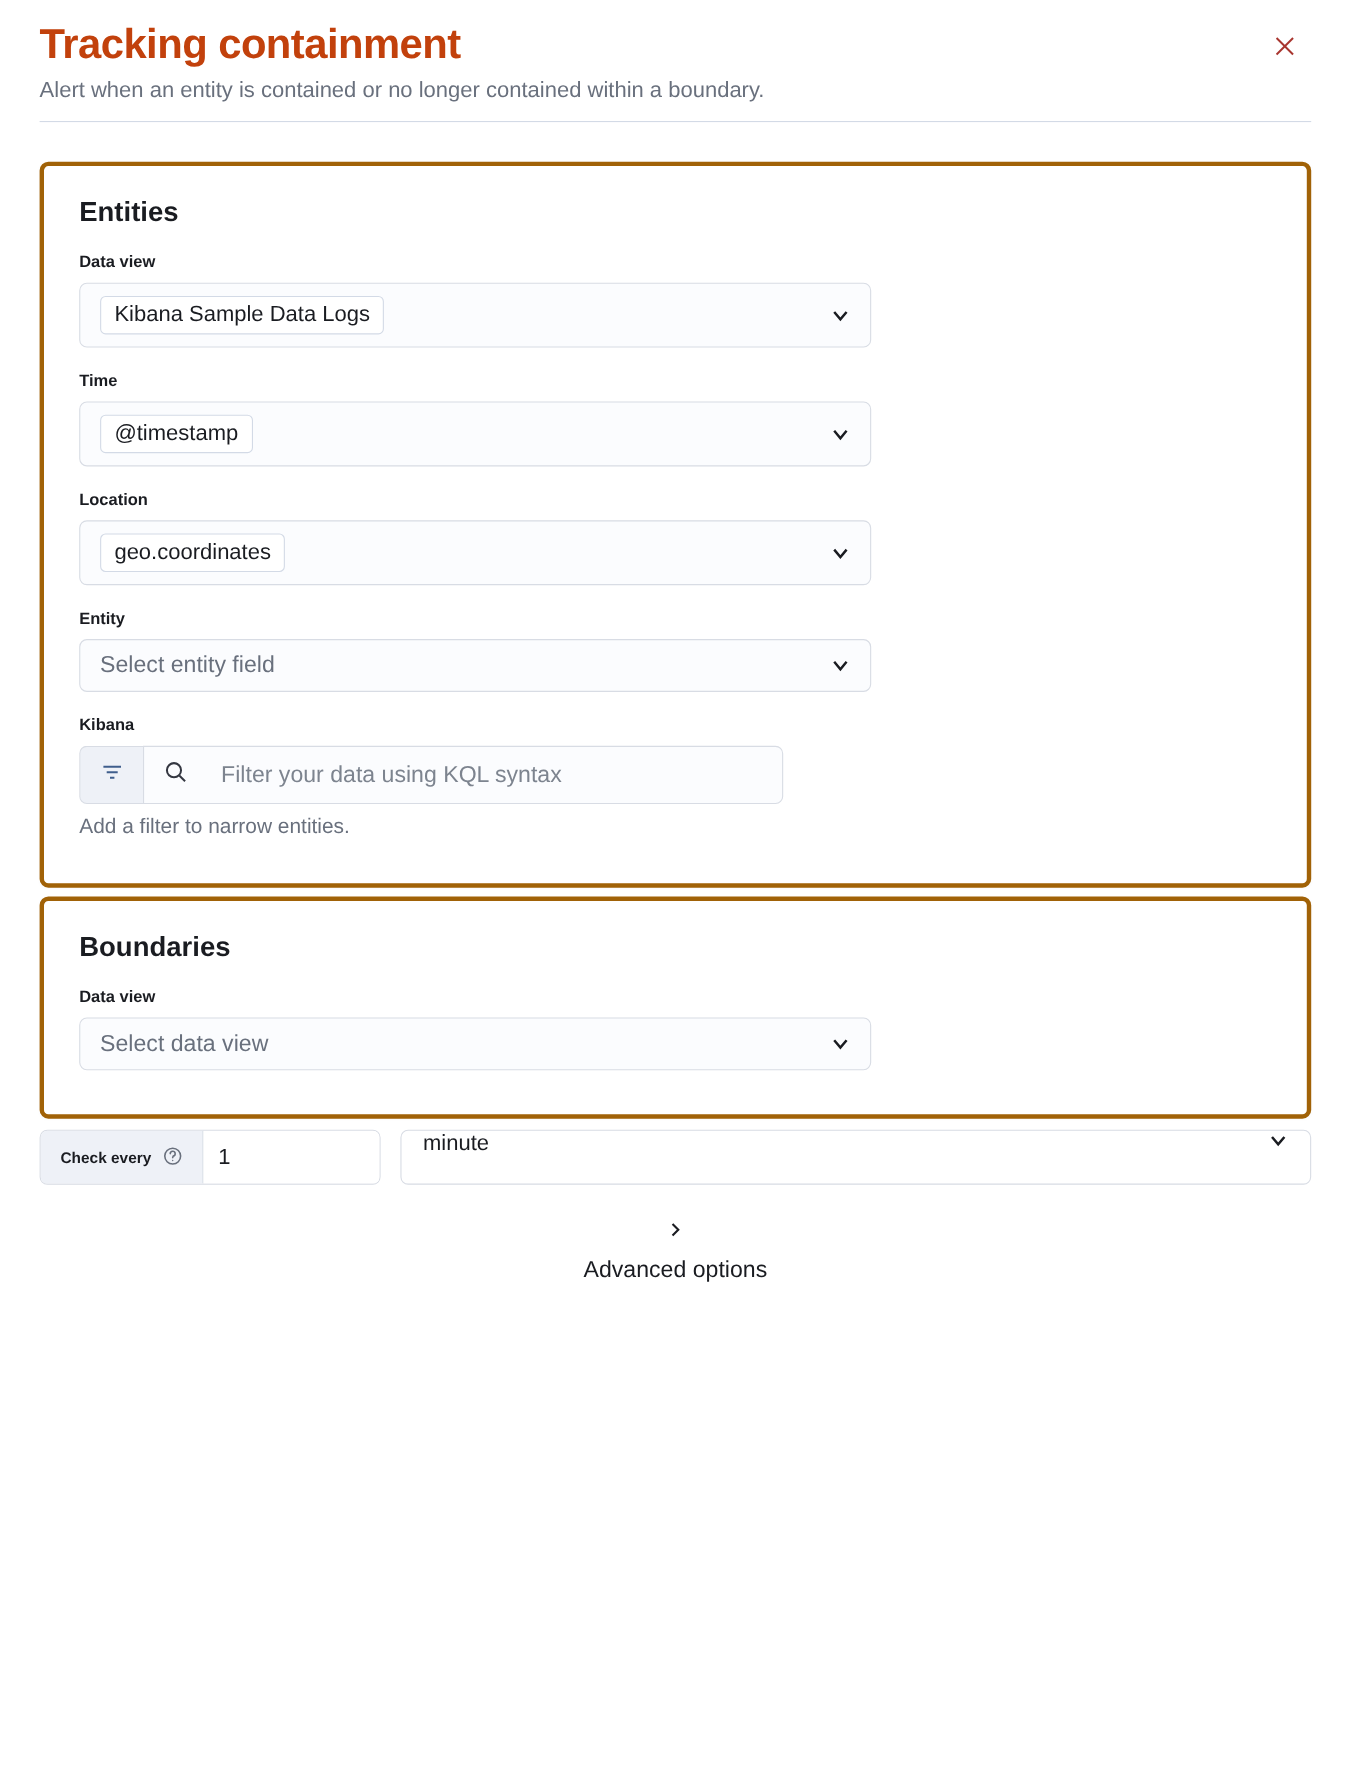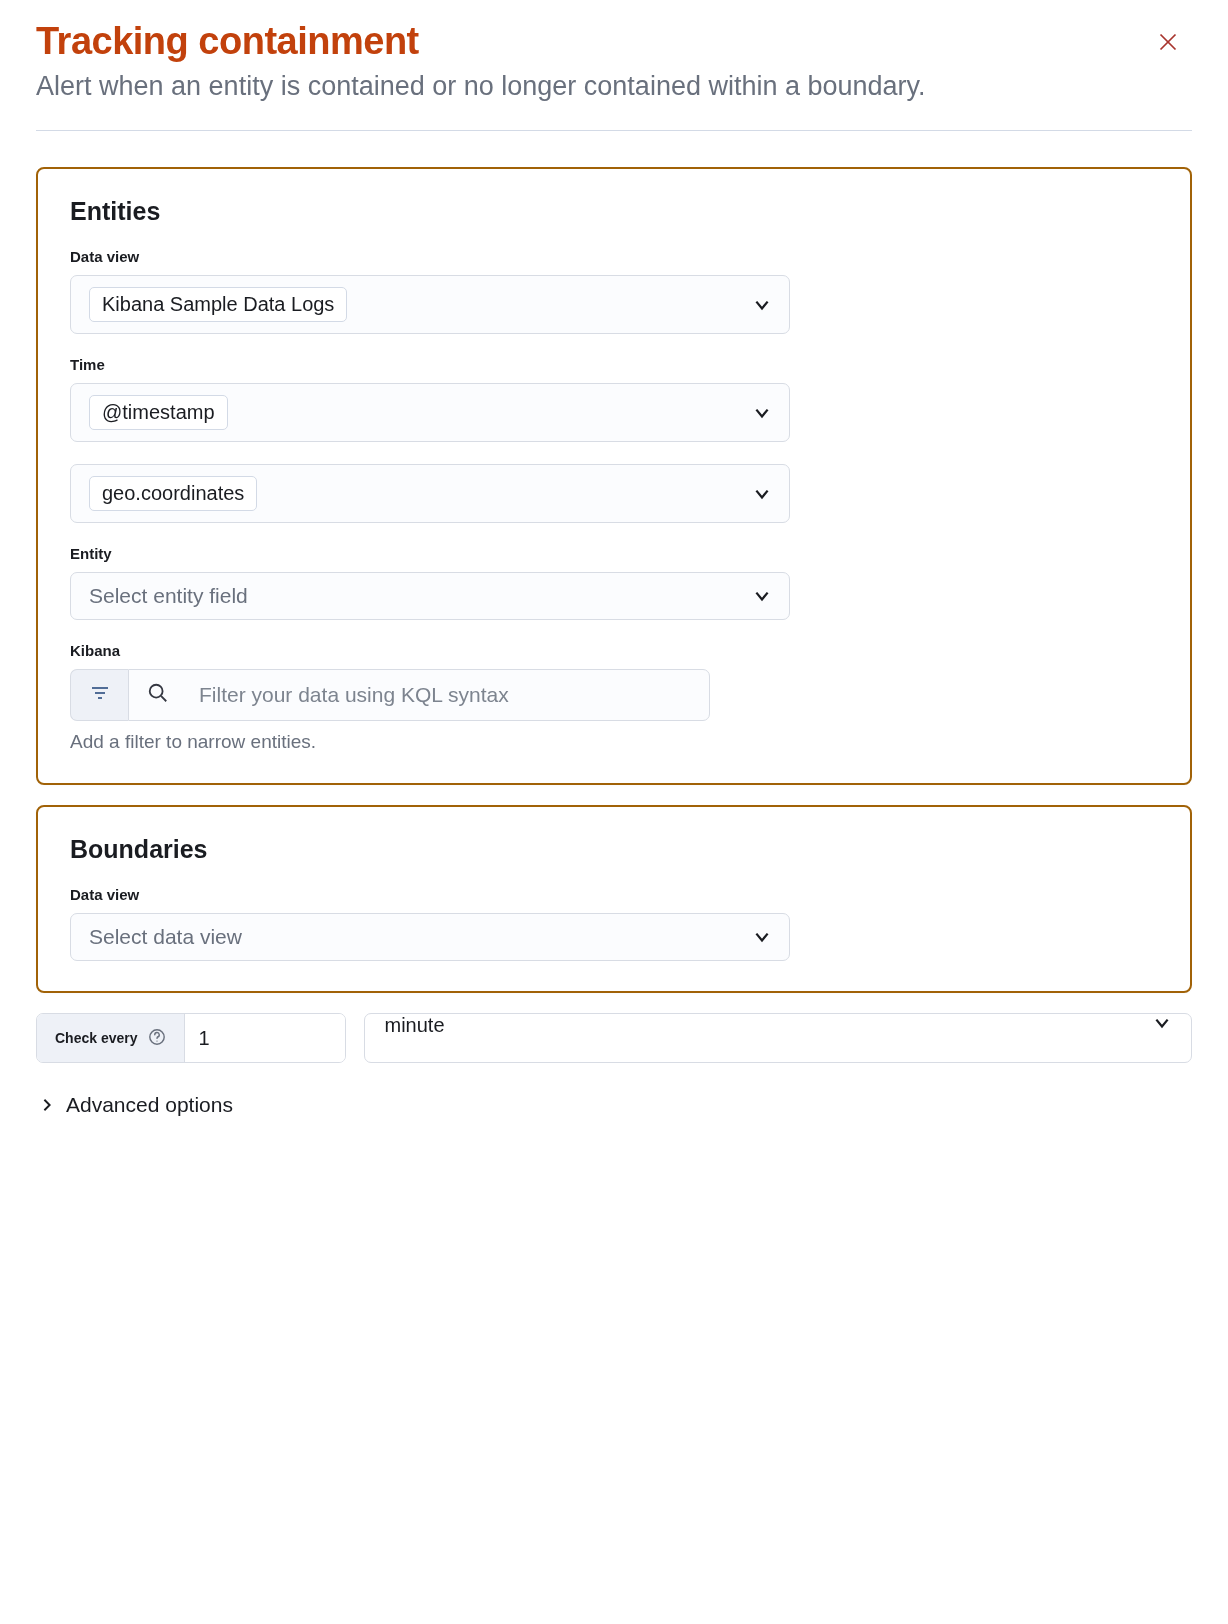--- a/index.html
+++ b/index.html
@@ -20,47 +20,47 @@
       align-items: flex-start;
       margin-bottom: 8px;
     }
     .page-title {
       font-size: 38px;
       font-weight: 700;
       color: #c2410c;
       letter-spacing: -0.5px;
     }
     .page-subtitle {
-      font-size: 27px;
+      font-size: 20px;
       color: #69707d;
       margin-top: 4px;
-      margin-bottom: 28px;
+      margin-bottom: 16px;
     }
     .close-x {
       color: #a8352e;
       cursor: pointer;
       padding: 6px;
       margin-top: 6px;
       margin-right: 8px;
     }
     .close-x svg {
       width: 20px;
       height: 20px;
       display: block;
     }
     .hr-divider {
       border: none;
       border-top: 1px solid #d3dae6;
       margin: 0 0 36px 0;
     }
     .panel {
-      border: 2px solid #a16207;
+      border: 4px solid #a16207;
       border-radius: 8px;
-      padding: 28px 32px 30px 32px;
-      margin-bottom: 20px;
+      padding: 28px 32px 40px 32px;
+      margin-bottom: 8px;
       background: #ffffff;
       box-shadow: 0 1px 3px rgba(0,0,0,0.02);
     }
     .section-title {
       font-size: 25px;
       font-weight: 700;
       color: #1a1c21;
       margin-bottom: 22px;
     }
     .field-group {
@@ -212,20 +212,21 @@
     }
     .advanced-row {
       display: flex;
       align-items: center;
       gap: 12px;
       font-size: 21px;
       color: #1a1c21;
       cursor: pointer;
       padding: 6px 4px;
       margin-top: 4px;
+      flex-direction: column;
     }
     .advanced-row svg {
       width: 14px;
       height: 14px;
       stroke: #1a1c21;
     }
   </style>
 </head>
 <body>
 
@@ -267,20 +268,21 @@
       <span class="select-chip">@timestamp</span>
       <span class="chevron-down">
         <svg viewBox="0 0 16 16" fill="none" stroke-width="2">
             <polyline points="3,5 8,11 13,5"></polyline>
           </svg>
       </span>
     </div>
   </div>
 
   <div class="field-group">
+    <div class="field-label">Location</div>
     <div class="select-box">
       <span class="select-chip">geo.coordinates</span>
       <span class="chevron-down">
         <svg viewBox="0 0 16 16" fill="none" stroke-width="2">
             <polyline points="3,5 8,11 13,5"></polyline>
           </svg>
       </span>
     </div>
   </div>
 

